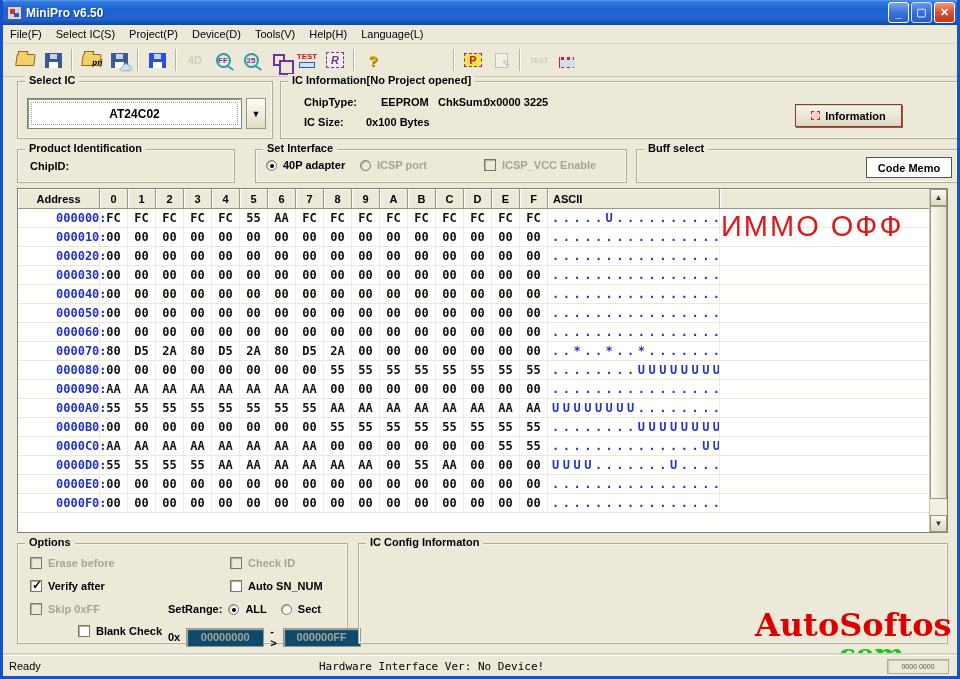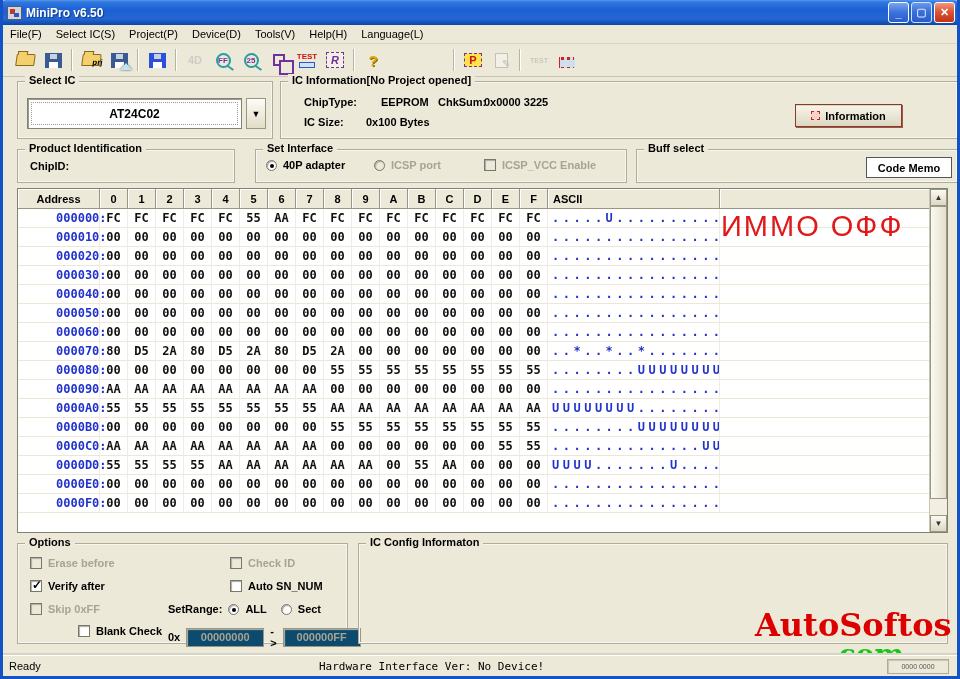--- a/index.html
+++ b/index.html
@@ -239,21 +239,21 @@
       <span class="legend">Product Identification</span>
       <span class="label-plain" style="position:absolute; left:12px; top:10px;">ChipID:</span>
     </div>
 
     <div class="groupbox" style="left:252px; top:105px; width:372px; height:34px;">
       <span class="legend">Set Interface</span>
       <span class="optrow" style="left:10px; top:9px;">
         <span class="radio sel"></span>
         <span class="label-plain">40P adapter</span>
       </span>
-      <span class="optrow" style="left:118px; top:9px;justify-content:flex-end;">
+      <span class="optrow" style="left:104px; top:9px;justify-content:flex-end;">
         <span class="radio dis"></span>
         <span class="label-dis">ICSP port</span>
       </span>
       <span class="optrow" style="left:228px; top:9px;">
         <span class="cb dis"></span>
         <span class="label-dis">ICSP_VCC Enable</span>
       </span>
     </div>
 
     <div class="groupbox" style="left:633px; top:105px; width:322px; height:34px;">

